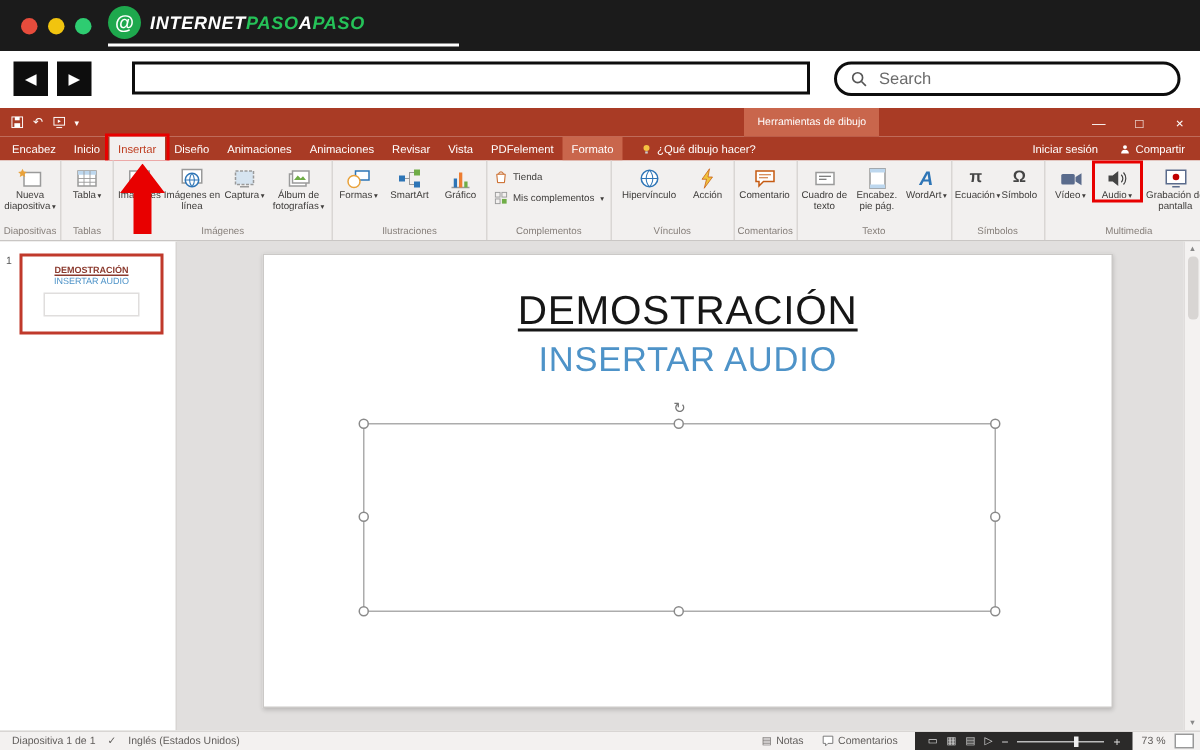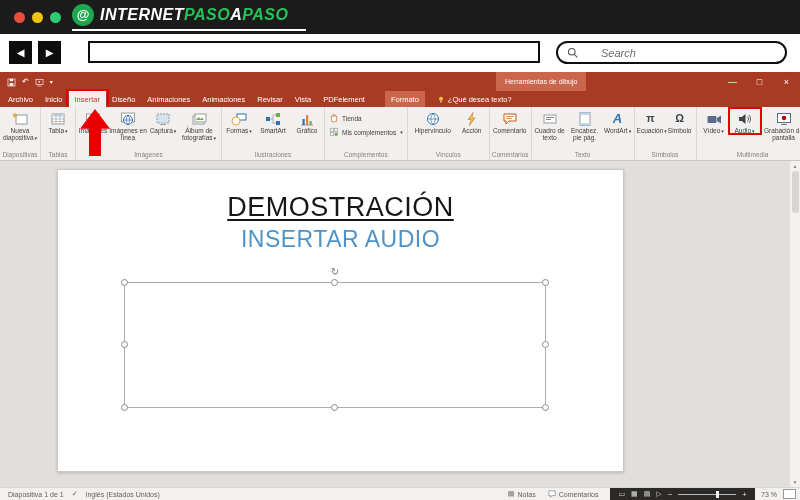--- a/index.html
+++ b/index.html
@@ -7,56 +7,56 @@
   .stage{position:relative;width:800px;height:500px;overflow:hidden;background:#fff;
          font-family:"Liberation Sans",sans-serif;outline:1px solid #ccc;}
 
   
   .topbar{position:absolute;left:0;top:0;width:800px;height:34px;background:#1b1b1b;}
   .dots{position:absolute;left:14px;top:12px;display:flex;gap:7px;}
   .dot{width:11px;height:11px;border-radius:50%;}
   .logo{position:absolute;left:72px;top:4px;display:flex;align-items:center;gap:6px;}
   .logo-icon{width:22px;height:22px;border-radius:50%;background:#1ea84d;color:#fff;
              font-weight:bold;font-size:13px;line-height:22px;text-align:center;}
-  .logo-text{font-size:16px;font-weight:bold;font-style:italic;letter-spacing:.5px;}
+  .logo-text{font-size:12px;font-weight:bold;font-style:italic;letter-spacing:.5px;}
   .lt-w{color:#fff;} .lt-g{color:#25c258;}
   .logo-underline{position:absolute;left:72px;top:29px;width:234px;height:2px;background:#fff;}
 
   
   .navbar{position:absolute;left:0;top:34px;width:800px;height:38px;background:#fff;}
   .navbtn{position:absolute;top:7px;width:23px;height:23px;background:#0d0d0d;color:#fff;
           display:flex;align-items:center;justify-content:center;font-size:10px;cursor:pointer;}
   .nav-back{left:9px;} .nav-fwd{left:38px;}
   .addressbar{position:absolute;left:88px;top:7px;width:452px;height:22px;border:2px solid #0d0d0d;
               background:#fff;font-size:11px;padding:0 6px;outline:none;}
   .searchbox{position:absolute;left:556px;top:7px;width:231px;height:23px;border:2px solid #0d0d0d;
              border-radius:12px;background:#fff;display:flex;align-items:center;padding:0 9px;gap:6px;}
-  .searchbox input{border:none;outline:none;flex:1;font-size:11px;font-style:italic;color:#444;
-                   font-family:"Liberation Sans",sans-serif;background:transparent;margin-left:15px;}
+  .searchbox input{border:none;outline:none;flex:1;font-size:11px;color:#444;
+                   font-family:"Liberation Sans",sans-serif;background:transparent;}
   .searchbox input::placeholder{color:#6b6b6b;}
 
   
   .ppt-red{background:#a93b25;}
   .titlebar{position:absolute;left:0;top:72px;width:800px;height:19px;color:#fff;}
   .qat{position:absolute;left:7px;top:0;height:19px;display:flex;align-items:center;gap:6px;}
   .qat .caretsm{font-size:6px;}
   .tb-title{position:absolute;left:216px;top:0;height:19px;display:flex;align-items:center;
             font-size:7.5px;white-space:nowrap;}
   .tb-context{position:absolute;left:496px;top:0;height:19px;background:#c9664c;display:flex;
               align-items:center;padding:0 9px;font-size:7px;}
   .winctrl{position:absolute;right:0;top:0;height:19px;display:flex;}
   .winbtn{width:27px;height:19px;display:flex;align-items:center;justify-content:center;
           font-size:9px;cursor:pointer;}
 
   .tabrow{position:absolute;left:2px;top:91px;width:798px;height:16px;display:flex;
           align-items:stretch;color:#fff;font-size:7.5px;overflow:visible;}
   .tabrow-bg{position:absolute;left:0;top:91px;width:800px;height:16px;}
   .tab{padding:0 6px;display:flex;align-items:center;white-space:nowrap;cursor:pointer;position:relative;}
   .tab-active{background:#f2f0ef;color:#be3d20;}
-  .tab-context{background:#c9664c;margin-left:14px;}
+  .tab-context{background:#c9664c;}
   .annot-tab{position:absolute;left:-3px;right:-3px;top:-2px;bottom:-2px;
              border:2px solid #e80000;pointer-events:none;}
   .tr-help{display:flex;align-items:center;gap:3px;margin-left:12px;white-space:nowrap;}
   .tr-spacer{flex:1;}
   .tr-right{display:flex;align-items:center;gap:14px;margin-right:10px;white-space:nowrap;}
   .tr-share{display:flex;align-items:center;gap:3px;}
 
   
   .ribbon{position:absolute;left:0;top:107px;width:800px;height:54px;background:#f2f0ef;
           border-bottom:1px solid #c9c6c4;display:flex;}
@@ -73,21 +73,21 @@
   .glabel{font-size:6.5px;color:#867f7a;text-align:center;padding:1px 0 2px;margin-top:auto;white-space:nowrap;}.w28{width:28px;}.w30{width:30px;}.w32{width:32px;}
   .w36{width:36px;}.w38{width:38px;}.w40{width:40px;}.w46{width:46px;}
   .glyph-ico{font-size:11px;font-weight:bold;color:#444;}
   .wordart-a{font-size:13px;font-weight:bold;font-style:italic;color:#2e75b6;}
   .annot-audio{position:absolute;left:-2px;right:-2px;top:-2px;bottom:0;
                border:2px solid #e80000;pointer-events:none;}
   .annot-arrow{position:absolute;left:80px;top:109px;width:30px;height:47px;background:#e80000;
                clip-path:polygon(50% 0,100% 42%,70% 42%,70% 100%,30% 100%,30% 42%,0 42%);z-index:5;}
 
   
-  .workspace{position:absolute;left:0;top:161px;width:800px;height:326px;display:flex;flex-direction:column;}
+  .workspace{position:absolute;left:0;top:161px;width:800px;height:326px;display:flex;}
   .panel{width:118px;background:#fff;border-right:1px solid #d8d5d3;position:relative;}
   .thumb-num{position:absolute;left:4px;top:10px;font-size:7px;color:#555;}
   .thumb{position:absolute;left:13px;top:8px;width:96px;height:54px;background:#fff;
          border:2px solid #c0392b;cursor:pointer;}
   .mini-title{font-size:6px;font-weight:bold;color:#8b3a2e;text-decoration:underline;
               text-align:center;margin-top:7px;line-height:7px;}
   .mini-sub{font-size:6px;color:#4e93c8;text-align:center;line-height:7px;}
   .mini-box{margin:3px auto 0;width:64px;height:16px;border:1px solid #e0dedd;}
 
   .canvas{flex:1;background:#e1dfde;position:relative;}
@@ -169,41 +169,51 @@
     <div class="tb-context">Herramientas de dibujo</div>
     <div class="winctrl">
       <div class="winbtn">—</div>
       <div class="winbtn">□</div>
       <div class="winbtn">×</div>
     </div>
   </div>
 
   <div class="tabrow-bg ppt-red"></div>
   <div class="tabrow">
-    <div class="tab">Archivo</div>
+    <div class="tab">Encabez</div>
     <div class="tab">Inicio</div>
     <div class="tab tab-active">
       <span>Insertar</span>
       <div class="annot-tab"></div>
     </div>
     <div class="tab">Diseño</div>
     <div class="tab">Animaciones</div>
     <div class="tab">Animaciones</div>
     <div class="tab">Revisar</div>
     <div class="tab">Vista</div>
     <div class="tab">PDFelement</div>
     <div class="tab tab-context">Formato</div>
     <div class="tr-help">
       <svg width="8" height="9" viewBox="0 0 14 14">
           <circle cx="7" cy="5.5" r="3.5" fill="#f5c242"></circle>
           <rect x="5.5" y="9.5" width="3" height="2.5" fill="#ccc"></rect>
         </svg>
-      <span>¿Qué desea texto?</span>
+      <span>¿Qué dibujo hacer?</span>
     </div>
     <div class="tr-spacer"></div>
+    <div class="tr-right">
+      <span>Iniciar sesión</span>
+      <span class="tr-share">
+        <svg width="8" height="9" viewBox="0 0 14 14">
+            <circle cx="7" cy="4.5" r="2.3" fill="#fff"></circle>
+            <path d="M2.5 12a4.5 4.5 0 019 0z" fill="#fff"></path>
+          </svg>
+        <span>Compartir</span>
+      </span>
+    </div>
   </div>
 
   <div class="ribbon">
 
     <div class="group">
       <div class="gbtns">
         <div class="bigbtn w36">
           <span class="ico">
               <svg width="16" height="14" viewBox="0 0 16 14">
                 <rect x="4" y="3" width="11" height="9" fill="#fff" stroke="#9a9a9a"></rect>

